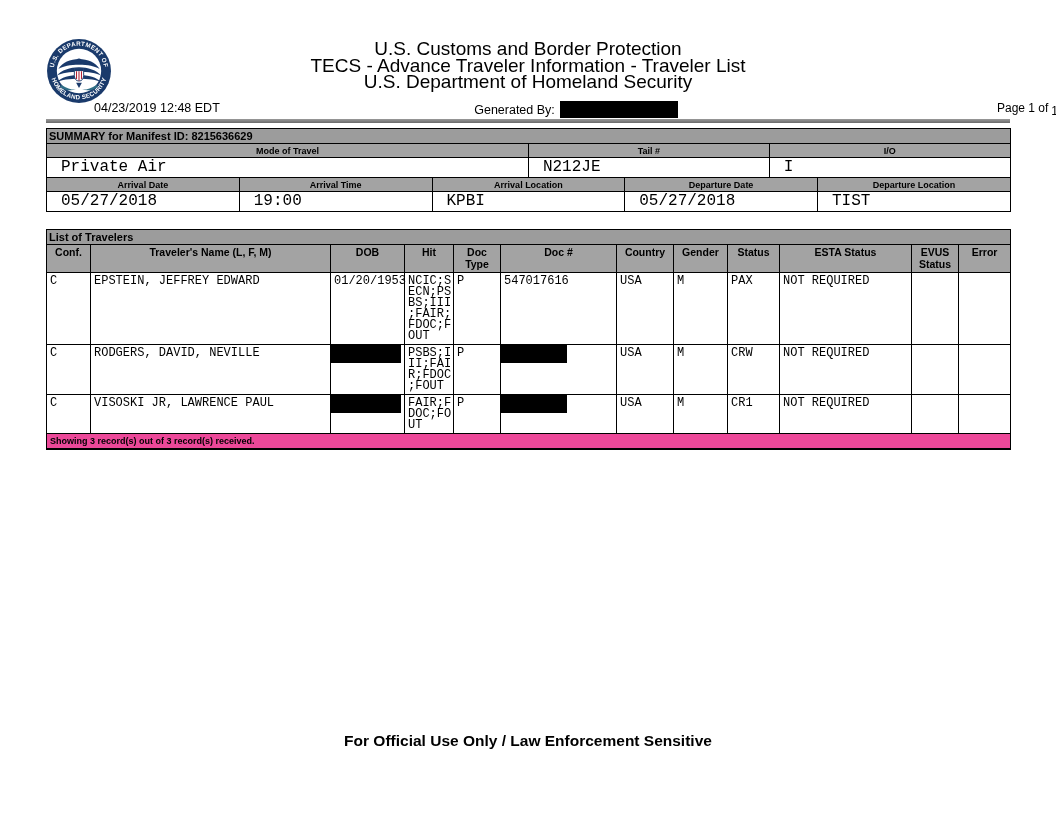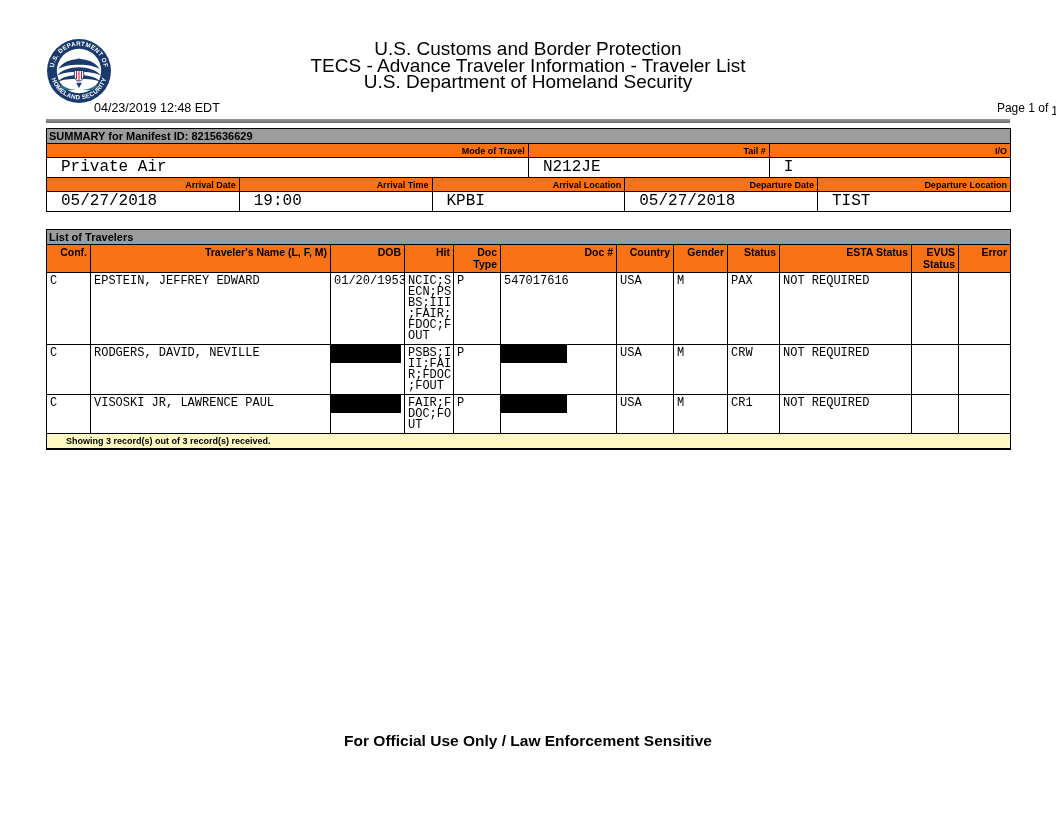--- a/index.html
+++ b/index.html
@@ -20,33 +20,33 @@
   .infobar .mid   { flex:0 0 auto; text-align:center; }
   .infobar .right { flex:1; text-align:right; font-size:12px; }
   .redact-inline { display:inline-block; width:118px; height:17px; background:#000; margin-left:5px; vertical-align:-4px; }
   .page-num { display:inline-block; transform:translateY(2.5px); margin-left:3px; }
   .rule { position:absolute; left:46px; top:119px; width:964px; height:4px; background:linear-gradient(#9a9a9a,#6a6a6a); }
 
   
   table { border-collapse:collapse; table-layout:fixed; width:964px; }
   td, th { border:1px solid #000; }
   .bar-title { background:#9c9c9c; font-size:11px; font-weight:bold; padding:1px 2px; height:15px; }
-  .hcell { background:#f97316; font-weight:bold; text-align:right; vertical-align:top; }
+  .hcell { background:#a3a3a3; font-weight:bold; text-align:center; vertical-align:top; }
   .mono  { font-family:"Liberation Mono", monospace; font-weight:normal; }
 
   
   .summary { position:absolute; left:46px; top:128px; }
   .summary .hcell { font-size:9px; padding:1.5px 3px; height:13px; }
   .summary .vcell { font-size:16px; line-height:17px; padding:1px 14px; height:18px; white-space:pre; }
 
   
   .travelers { position:absolute; left:46px; top:229px; }
   .travelers .hcell { font-size:10.5px; line-height:11.5px; padding:2px 3px; height:20px; }
   .travelers .dcell { font-size:12px; line-height:11px; padding:3px 3px 2px 3px; vertical-align:top; white-space:pre; }
-  .travelers .footrow td { background:#fef9c3; font-size:9px; font-weight:bold; padding:2px 19px; height:14px; border-bottom:2.5px solid #000; }
+  .travelers .footrow td { background:#ec4899; font-size:9px; font-weight:bold; padding:2px 3px; height:14px; border-bottom:2.5px solid #000; }
   .redact-cell { position:relative; }
   .redact-box { position:absolute; top:-1px; left:-1px; background:#000; height:19px; }
   .rd-dob { width:71px; }
   .rd-doc { width:67px; }
 
   
   .classification { position:absolute; left:0; right:0; top:732px; text-align:center; font-size:15.5px; font-weight:bold; }
 </style>
 </head>
 <body>
@@ -85,20 +85,23 @@
   </div>
 
   <div class="titles">
     <div>U.S. Customs and Border Protection</div>
     <div>TECS - Advance Traveler Information - Traveler List</div>
     <div>U.S. Department of Homeland Security</div>
   </div>
 
   <div class="infobar">
     <div class="left">04/23/2019 12:48 EDT</div>
+    <div class="mid">
+      <span>Generated By:</span><span class="redact-inline"></span>
+    </div>
     <div class="right">
       <span>Page 1 of</span><span class="page-num">1</span>
     </div>
   </div>
   <div class="rule"></div>
 
   <table class="summary">
     <colgroup>
       <col span="20" style="width:48.2px">
     </colgroup>

